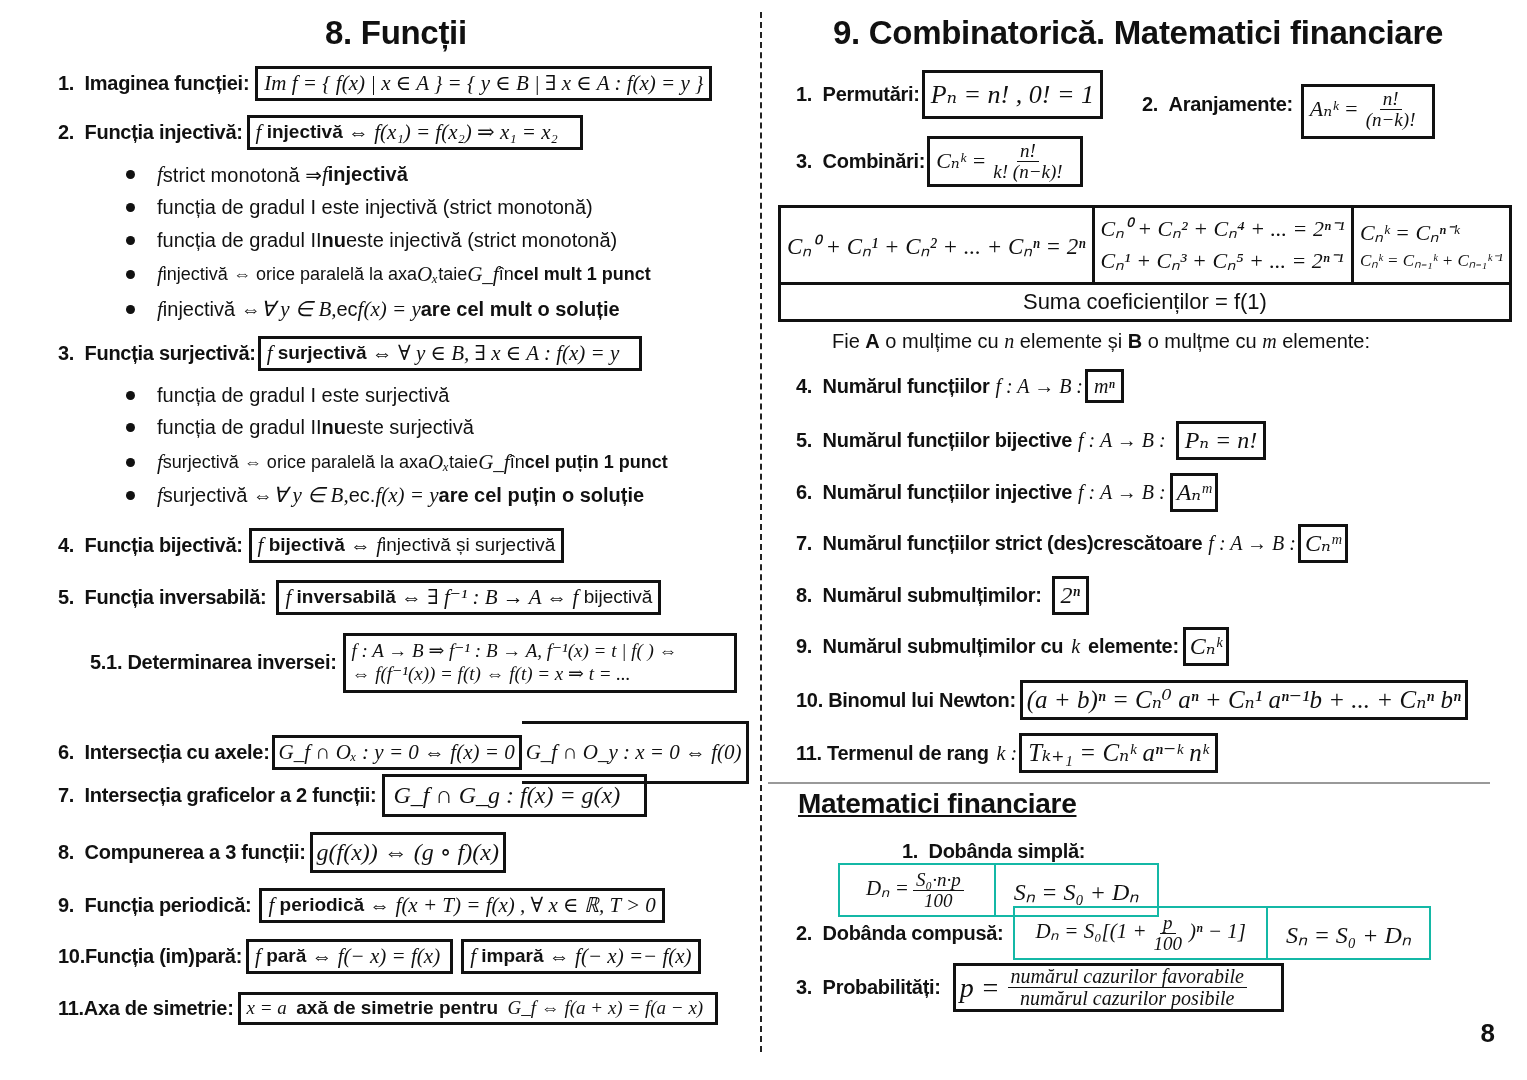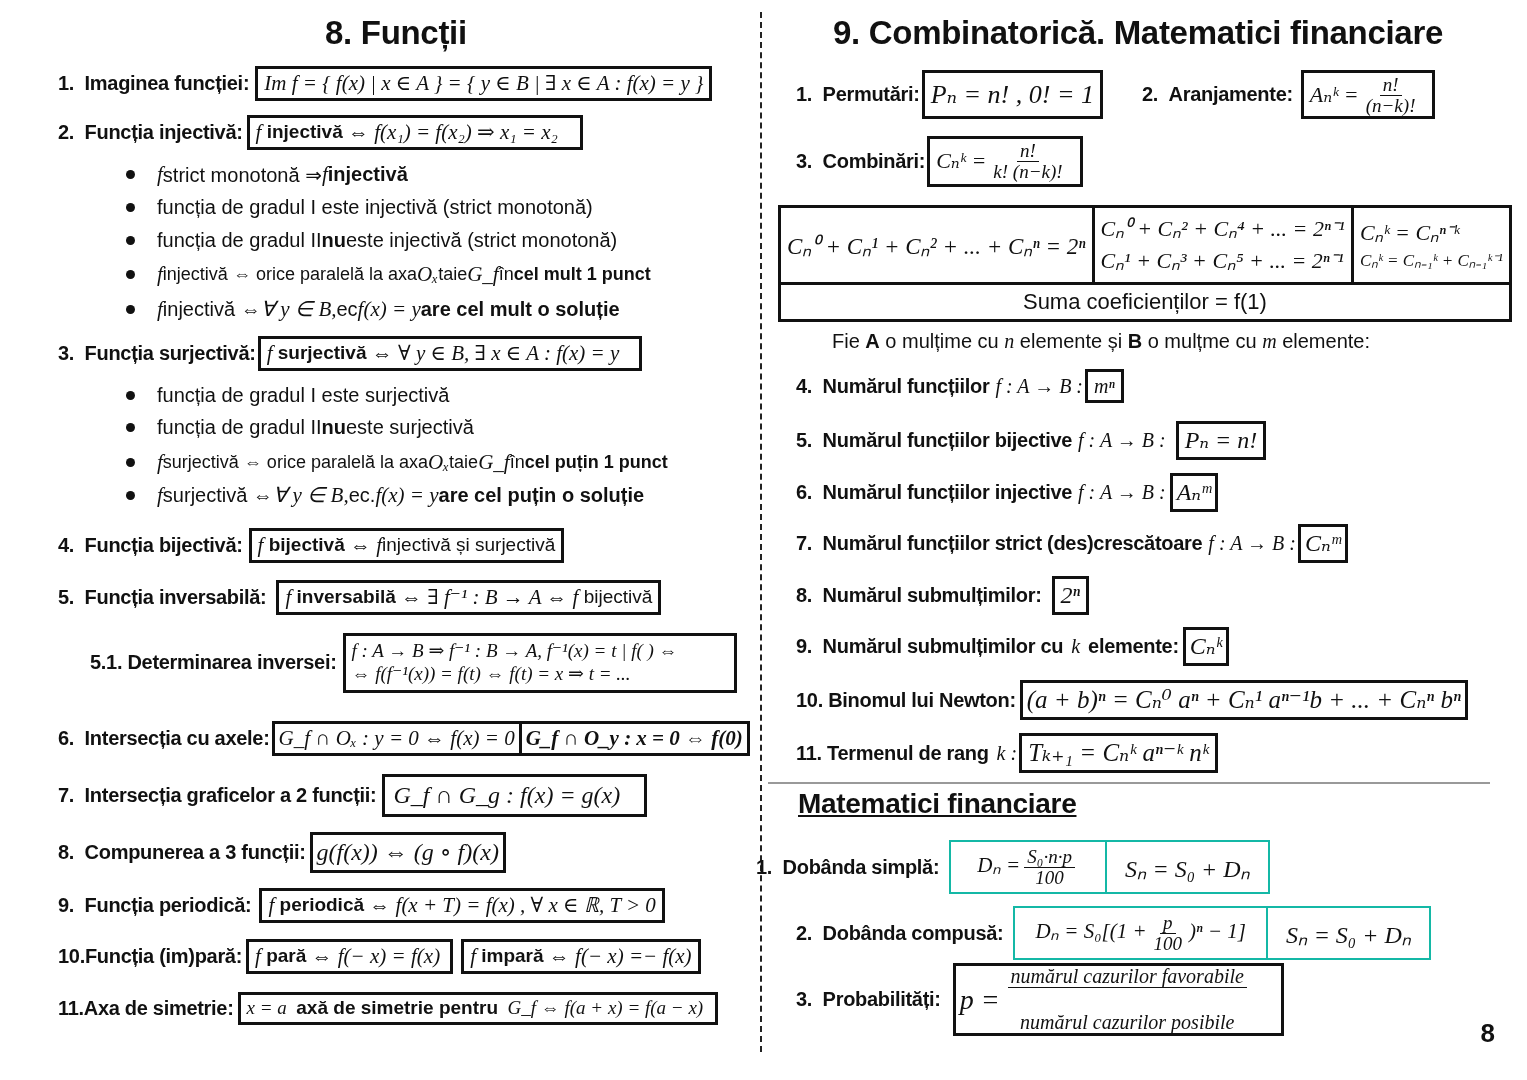--- a/index.html
+++ b/index.html
@@ -141,21 +141,21 @@
   <span class="lbl"><span>5.1.</span>&nbsp;<span>Determinarea inversei:</span></span>
   <span class="box" style="margin-left:6px;flex-direction:column;align-items:flex-start;font-size:19px;padding:4px 6px;width:376px;">
     <span>f : A → B ⇒ f⁻¹ : B → A, f⁻¹(x) = t | f( ) ⇔</span>
     <span>⇔ f(f⁻¹(x)) = f(t) ⇔ f(t) = x ⇒ t = ...</span>
   </span>
 </div>
 
 <div class="row" style="left:58px;top:721px;">
   <span class="lbl"><span>6.</span>&nbsp;&nbsp;<span>Intersecția cu axele:</span></span>
   <span class="box" style="margin-left:2px;padding:2px 4px;">G_f ∩ Oₓ : y = 0 ⇔ f(x) = 0</span>
-    <span class="box" style="border-left:none;padding:2px 4px;font-weight:bold;">G_f ∩ O_y : x = 0 ⇔ f(0)</span>
+    <span class="box" style="border-left:none;padding:16px 4px;">G_f ∩ O_y : x = 0 ⇔ f(0)</span>
 </div>
 
 <div class="row" style="left:58px;top:774px;">
   <span class="lbl"><span>7.</span>&nbsp;&nbsp;<span>Intersecția graficelor a 2 funcții:</span></span>
   <span class="box" style="margin-left:6px;font-size:24px;padding:4px 8px;padding-right:24px;">G_f ∩ G_g : f(x) = g(x)</span>
 </div>
 
 <div class="row" style="left:58px;top:832px;">
   <span class="lbl"><span>8.</span>&nbsp;&nbsp;<span>Compunerea a 3 funcții:</span></span>
   <span class="box" style="margin-left:4px;font-size:24px;padding:3px 4px;">g(f(x)) ⇔ (g ∘ f)(x)</span>
@@ -189,21 +189,21 @@
 
 <div class="h1" style="left:833px;top:14px;">9. Combinatorică. Matematici financiare</div>
 
 <div class="row" style="left:796px;top:70px;">
   <span class="lbl"><span>1.</span>&nbsp;&nbsp;<span>Permutări:</span></span>
   <span class="box" style="margin-left:2px;font-size:26px;padding:6px 6px;">Pₙ = n! , 0! = 1</span>
 </div>
 
 <div class="row" style="left:1142px;top:70px;">
   <span class="lbl"><span>2.</span>&nbsp;&nbsp;<span>Aranjamente:</span></span>
-  <span class="box" style="margin-left:8px;font-size:22px;padding:2px 10px 0 6px;">
+  <span class="box" style="margin-left:8px;font-size:22px;padding:2px 10px 6px 6px;margin-top:14px;">
     <span>Aₙᵏ =</span>
     <span class="frac">
         <span class="n">n!</span>
         <span class="d">(n−k)!</span>
       </span>
   </span>
 </div>
 
 <div class="row" style="left:796px;top:136px;">
   <span class="lbl"><span>3.</span>&nbsp;&nbsp;<span>Combinări:</span></span>
@@ -282,21 +282,21 @@
 
 <div class="row" style="left:796px;top:733px;">
   <span class="lbl"><span>11.</span>&nbsp;<span>Termenul de rang</span></span>
   <i style="font-family:'Liberation Serif',serif;font-size:20px;margin-left:8px;">k :</i>
   <span class="box" style="margin-left:2px;font-size:25px;padding:2px 6px;">Tₖ₊₁ = Cₙᵏ aⁿ⁻ᵏ nᵏ</span>
 </div>
 
 <div class="hr"></div>
 <div class="fin-title">Matematici financiare</div>
 
-<div class="row" style="left:756px;top:840px;">
+<div class="row" style="left:828px;top:840px;flex-direction:column;">
   <span class="lbl"><span>1.</span>&nbsp;&nbsp;<span>Dobânda simplă:</span></span>
   <table class="fin" style="margin-left:10px;">
     <tbody>
         <tr>
       <td style="padding:2px 26px;"><span>Dₙ =</span><span class="frac">
               <span class="n">S₀·n·p</span>
               <span class="d">100</span>
             </span></td>
       <td style="font-size:24px;">Sₙ = S₀ + Dₙ</td>
     </tr>
@@ -316,20 +316,20 @@
       <td style="font-size:24px;">Sₙ = S₀ + Dₙ</td>
     </tr>
   </tbody>
     </table>
 </div>
 
 <div class="row" style="left:796px;top:963px;">
   <span class="lbl"><span>3.</span>&nbsp;&nbsp;<span>Probabilități:</span></span>
   <span class="box" style="margin-left:12px;font-size:28px;padding:0 30px 0 4px;">
     <span>p =</span>
-    <span class="frac" style="font-size:20px;margin-left:8px;gap:24px;">
+    <span class="frac" style="font-size:20px;margin-left:8px;">
         <span class="n">numărul cazurilor favorabile</span>
         <span class="d">numărul cazurilor posibile</span>
       </span>
   </span>
 </div>
 
 <div class="pnum">8</div>
 
 </body></html>

